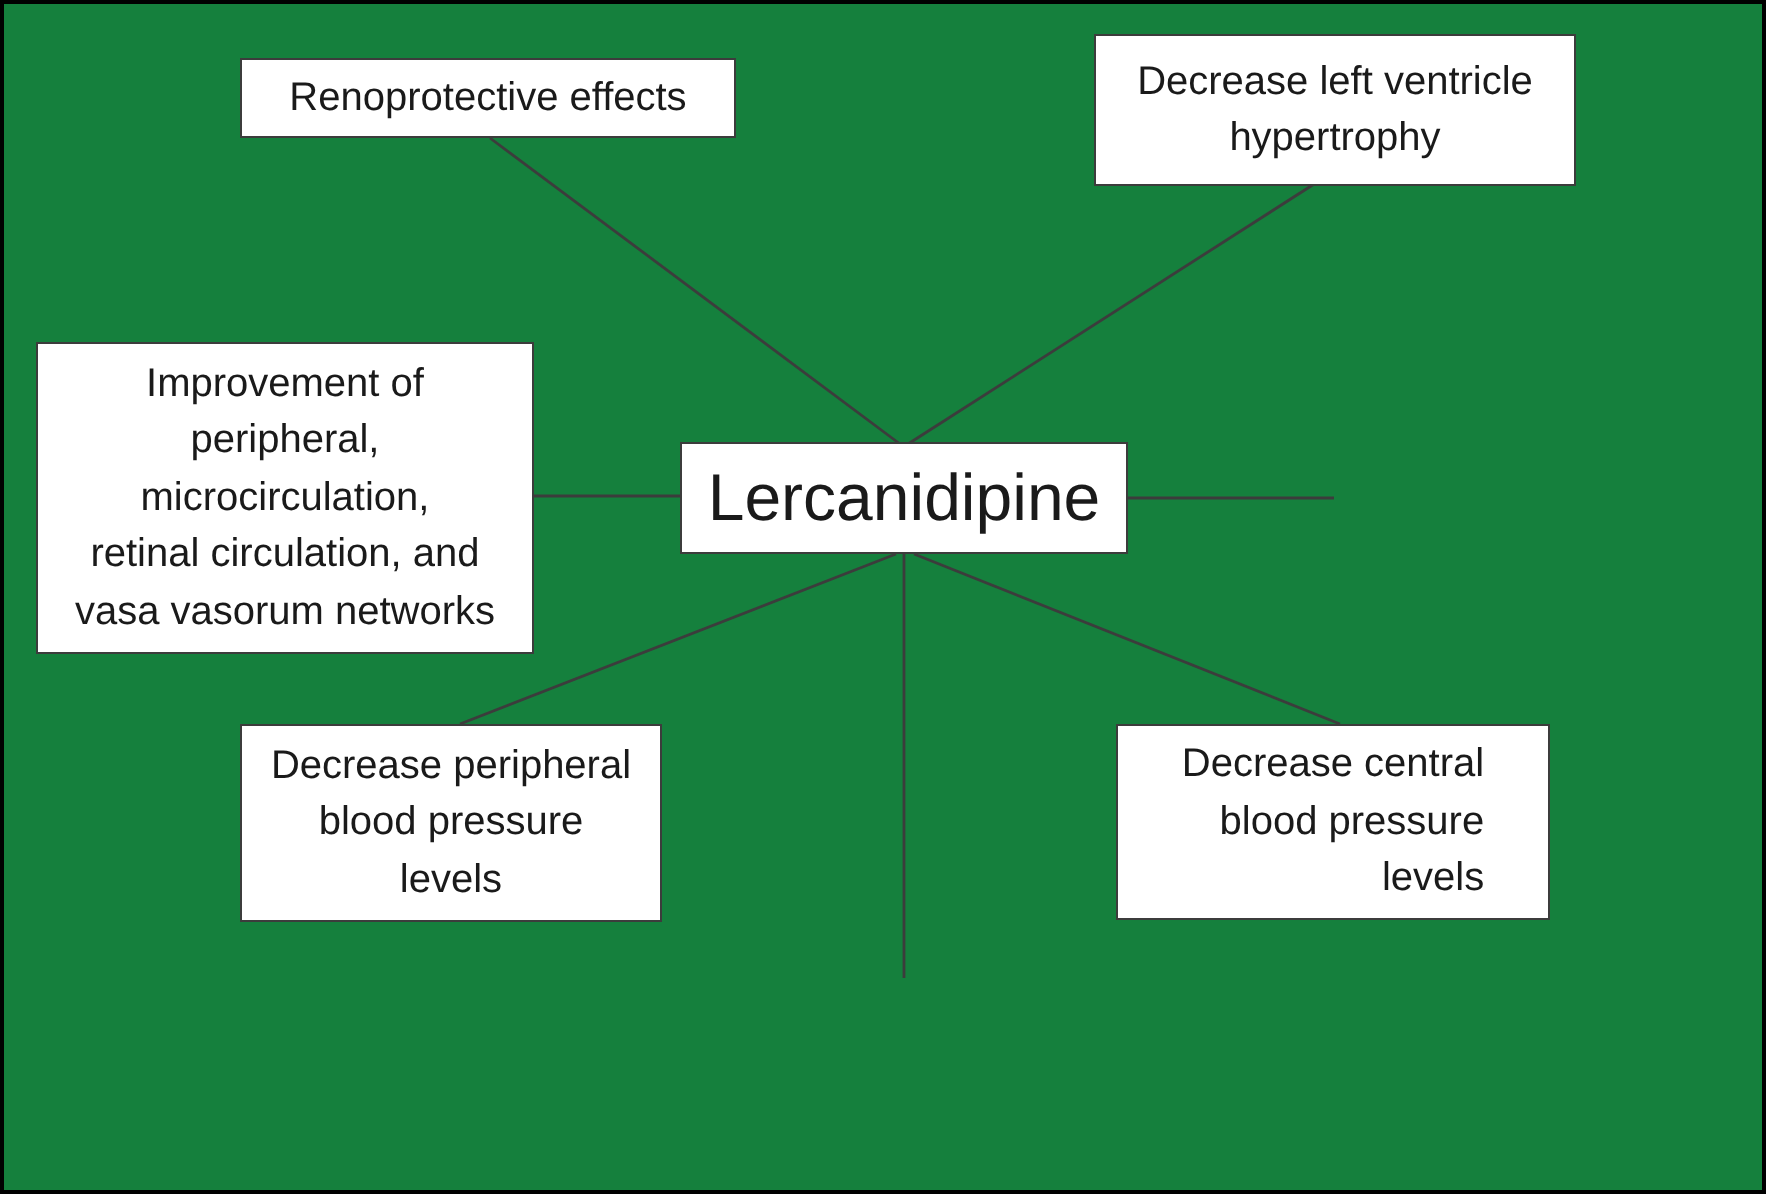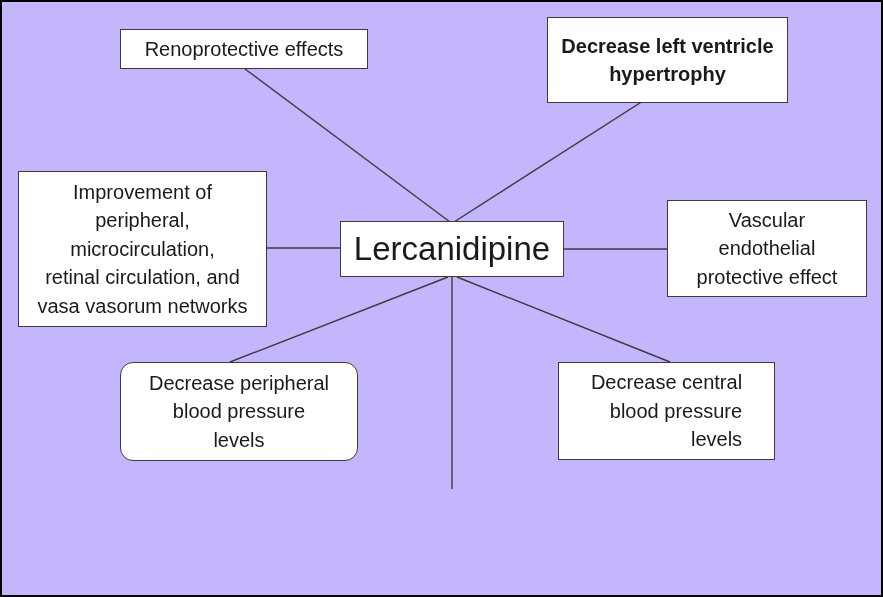--- a/index.html
+++ b/index.html
@@ -1,21 +1,21 @@
 <!DOCTYPE html>
 <html><head>
 <meta charset="utf-8">
 <style>
   html, body { margin: 0; padding: 0; background: #ffffff; }
   #canvas {
     position: relative;
     width: 879px;
     height: 593px;
     border: 2px solid #000000;
-    background: #c4b5fd;
+    background: #15803d;
     font-family: "Liberation Sans", "DejaVu Sans", sans-serif;
     overflow: hidden;
   }
   #connectors {
     position: absolute;
     top: 0; left: 0;
     width: 879px; height: 593px;
     z-index: 0;
   }
   .node {
@@ -34,25 +34,25 @@
     box-sizing: border-box;
     padding: 2px 4px;
   }
   .node-center {
     font-size: 33px;
     line-height: 1.1;
     padding: 2px 8px;
   }
   
   #node-renoprotective { left: 118px; top: 27px;  width: 248px; height: 40px; }
-  #node-lvh            { left: 545px; top: 15px;  width: 241px; height: 86px; font-weight: bold; }
+  #node-lvh            { left: 545px; top: 15px;  width: 241px; height: 76px; }
   #node-improvement    { left: 16px;  top: 169px; width: 249px; height: 156px; }
   #node-center         { left: 338px; top: 219px; width: 224px; height: 56px; }
   #node-vascular       { left: 665px; top: 198px; width: 200px; height: 97px; }
-  #node-peripheral-bp  { left: 118px; top: 360px; width: 238px; height: 99px; border-radius: 13px; }
+  #node-peripheral-bp  { left: 118px; top: 360px; width: 211px; height: 99px; }
   #node-central-bp     { left: 556px; top: 360px; width: 217px; height: 98px; text-align: right; }
   #node-lipid          { left: 325px; top: 487px; width: 247px; height: 97px; }
 </style>
 </head>
 <body>
 
 <div id="canvas">
 
   <svg id="connectors" viewBox="0 0 879 593" xmlns="http://www.w3.org/2000/svg">
     <line x1="243" y1="67" x2="448" y2="220" stroke="#3c3c3c" stroke-width="1.4"></line>
@@ -78,25 +78,20 @@
   </div>
 
   <div class="node" id="node-improvement">
     <span>Improvement of
 peripheral,
 microcirculation,
 retinal circulation, and
 vasa vasorum networks</span>
   </div>
 
-  <div class="node" id="node-vascular">
-    <span>Vascular
-endothelial
-protective effect</span>
-  </div>
 
   <div class="node" id="node-peripheral-bp">
     <span>Decrease peripheral
 blood pressure
 levels</span>
   </div>
 
   <div class="node" id="node-central-bp">
     <span>Decrease central
 blood pressure

